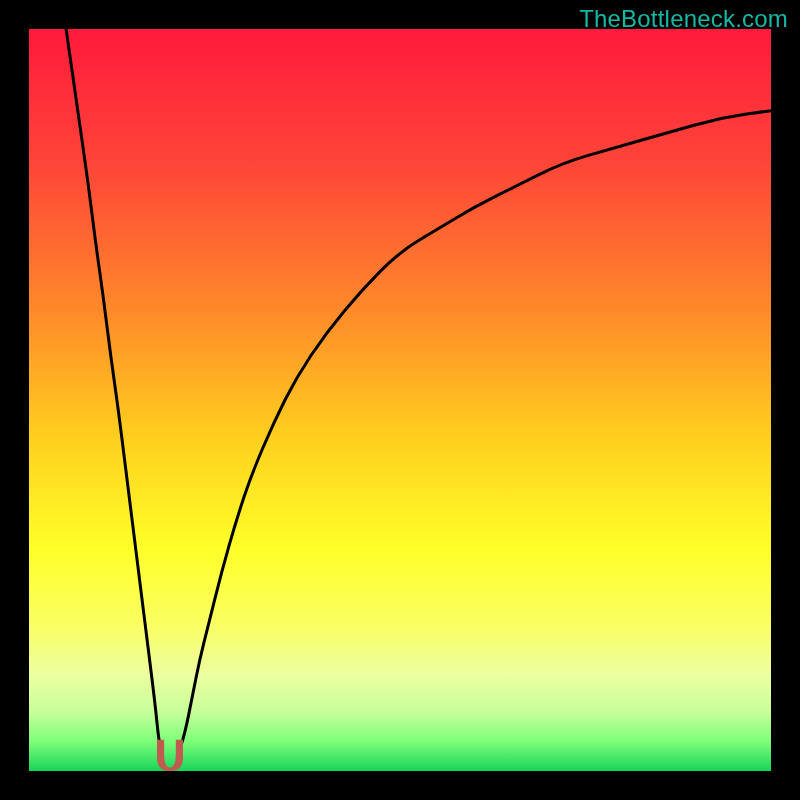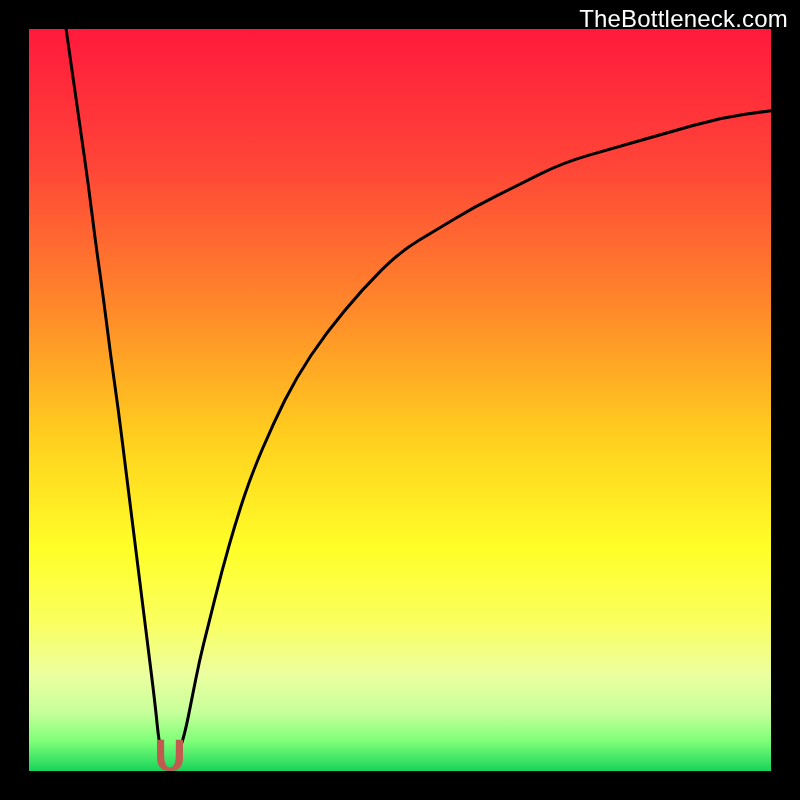--- a/index.html
+++ b/index.html
@@ -21,21 +21,21 @@
     left: 29px;
     top: 29px;
     width: 742px;
     height: 742px;
     overflow: hidden;
   }
   .watermark {
     position: absolute;
     top: 5px;
     right: 12px;
-    color: #ffffff;
+    color: #14b8a6;
     font-size: 24px;
     font-weight: 400;
     letter-spacing: 0.2px;
     z-index: 10;
     user-select: none;
   }
   svg { display: block; }
 </style>
 </head>
 <body>

